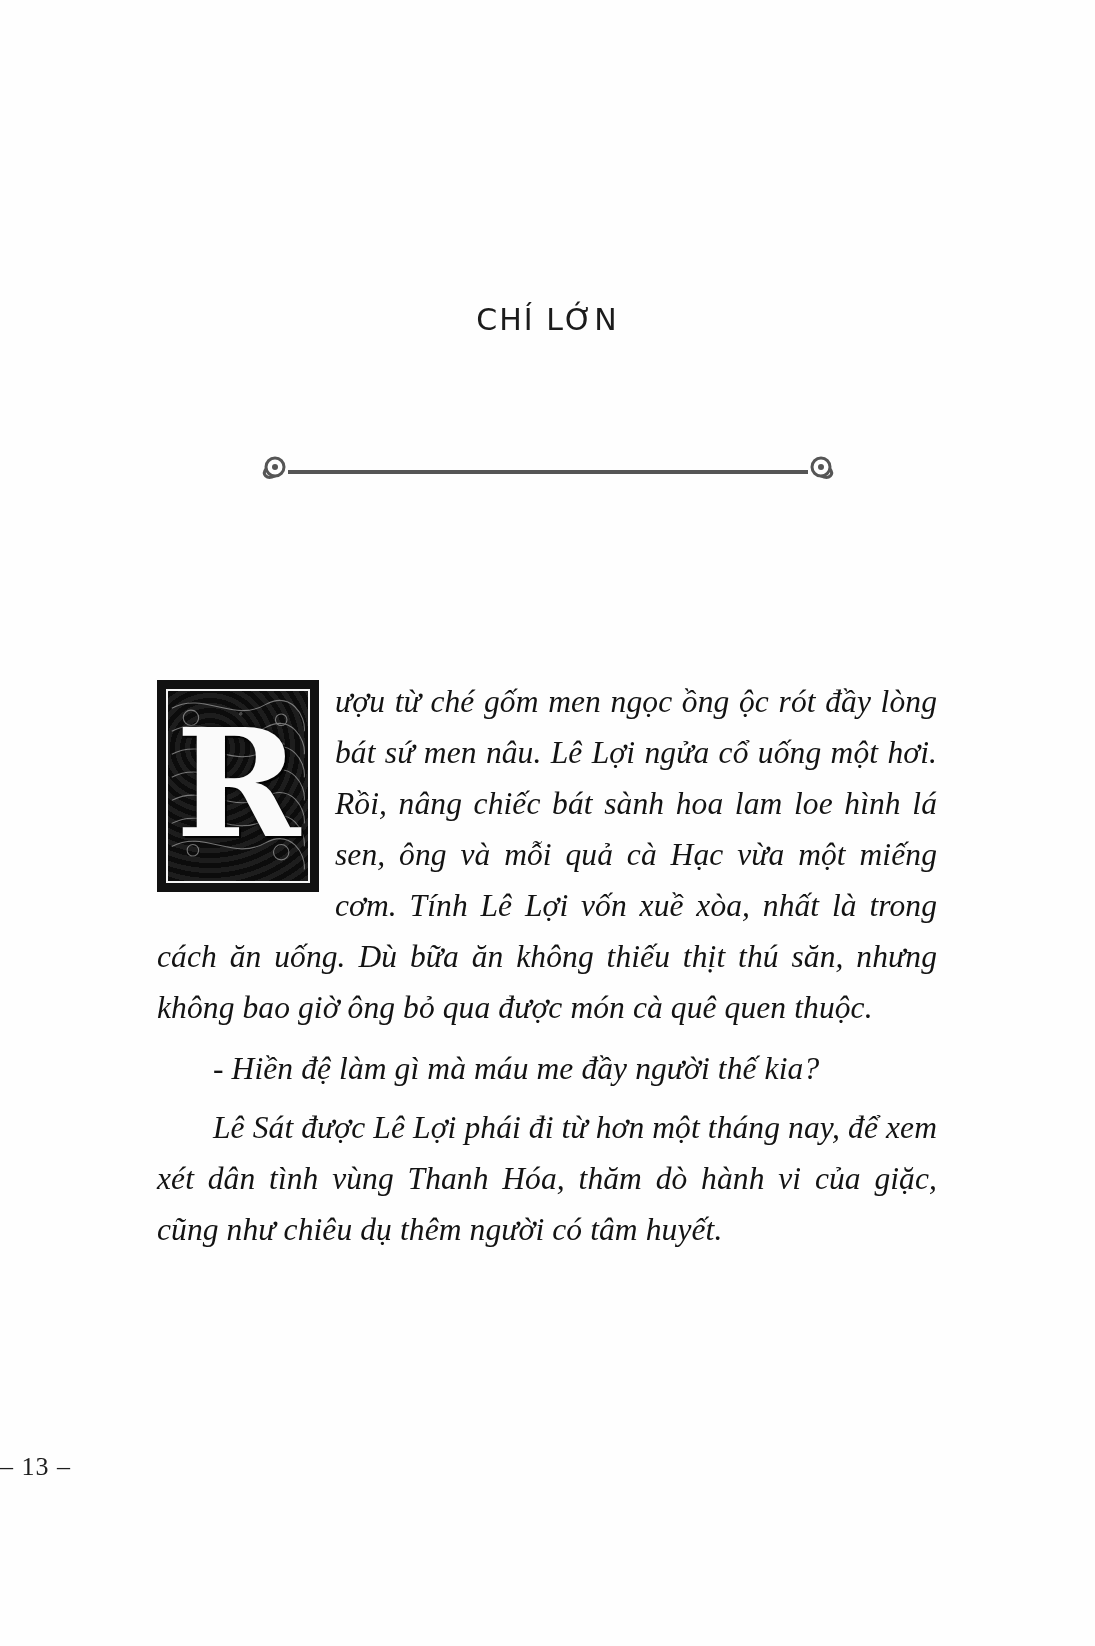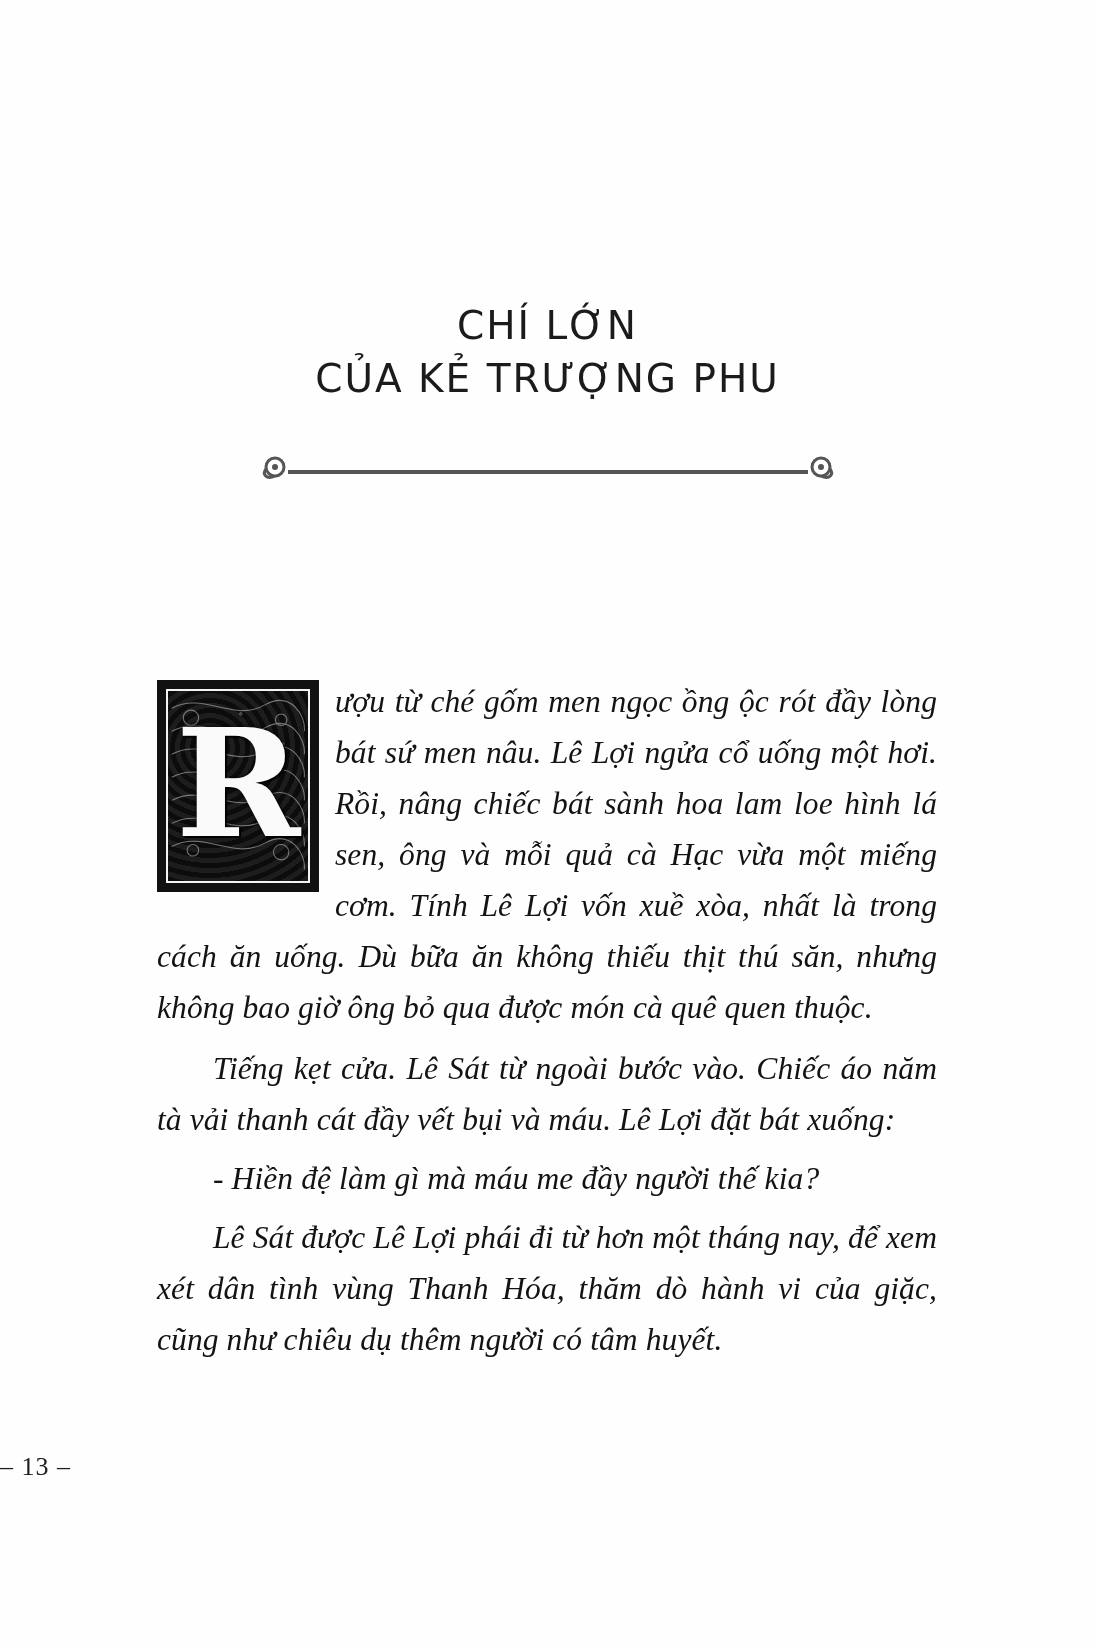--- a/index.html
+++ b/index.html
@@ -27,21 +27,21 @@
     left: 0;
     right: 0;
     top: 300px;
     text-align: center;
   }
   .chapter-title {
     font-family: "DejaVu Sans", sans-serif;
     font-weight: 400;
     letter-spacing: 2px;
     color: #1b1b1b;
-    font-size: 39px;
+    font-size: 30px;
     line-height: 1.35;
     margin: 0;
   }
   .chapter-title .line {
     display: block;
     white-space: pre;
   }
 
   
   .divider {
@@ -149,21 +149,20 @@
   }
 </style>
 </head>
 <body>
 
 <div class="page">
 
   <div class="chapter-head">
     <h1 class="chapter-title">
       <span class="line">CHÍ LỚN</span>
-      <span class="line">CỦA KẺ TRƯỢNG PHU</span>
     </h1>
   </div>
 
   <div class="divider">
     <svg width="600" height="44" viewBox="0 0 600 44" aria-hidden="true">
       <g fill="none" stroke="#555" stroke-width="3">
         <line x1="40" y1="22" x2="560" y2="22" stroke-width="4"></line>
         <circle cx="27" cy="17" r="9"></circle>
         <path d="M27 26 C18 30 14 24 18 19"></path>
         <circle cx="573" cy="17" r="9"></circle>
@@ -194,20 +193,19 @@
             <circle cx="120" cy="170" r="8"></circle>
             <circle cx="120" cy="32" r="6"></circle>
             <circle cx="28" cy="168" r="6"></circle>
           </g>
         </svg>
         <div class="letter">R</div>
       </div>
     </div>
 
     <p class="first">ượu từ ché gốm men ngọc ồng ộc rót đầy lòng bát sứ men nâu. Lê Lợi ngửa cổ uống một hơi. Rồi, nâng chiếc bát sành hoa lam loe hình lá sen, ông và mỗi quả cà Hạc vừa một miếng cơm. Tính Lê Lợi vốn xuề xòa, nhất là trong cách ăn uống. Dù bữa ăn không thiếu thịt thú săn, nhưng không bao giờ ông bỏ qua được món cà quê quen thuộc.</p>
-    <p class="indent">Tiếng kẹt cửa. Lê Sát từ ngoài bước vào. Chiếc áo năm tà vải thanh cát đầy vết bụi và máu. Lê Lợi đặt bát xuống:</p>
     <p class="indent">- Hiền đệ làm gì mà máu me đầy người thế kia?</p>
     <p class="indent">Lê Sát được Lê Lợi phái đi từ hơn một tháng nay, để xem xét dân tình vùng Thanh Hóa, thăm dò hành vi của giặc, cũng như chiêu dụ thêm người có tâm huyết.</p>
   </div>
 
   <div class="folio">– 13 –</div>
 
 </div>
 
 </body></html>

